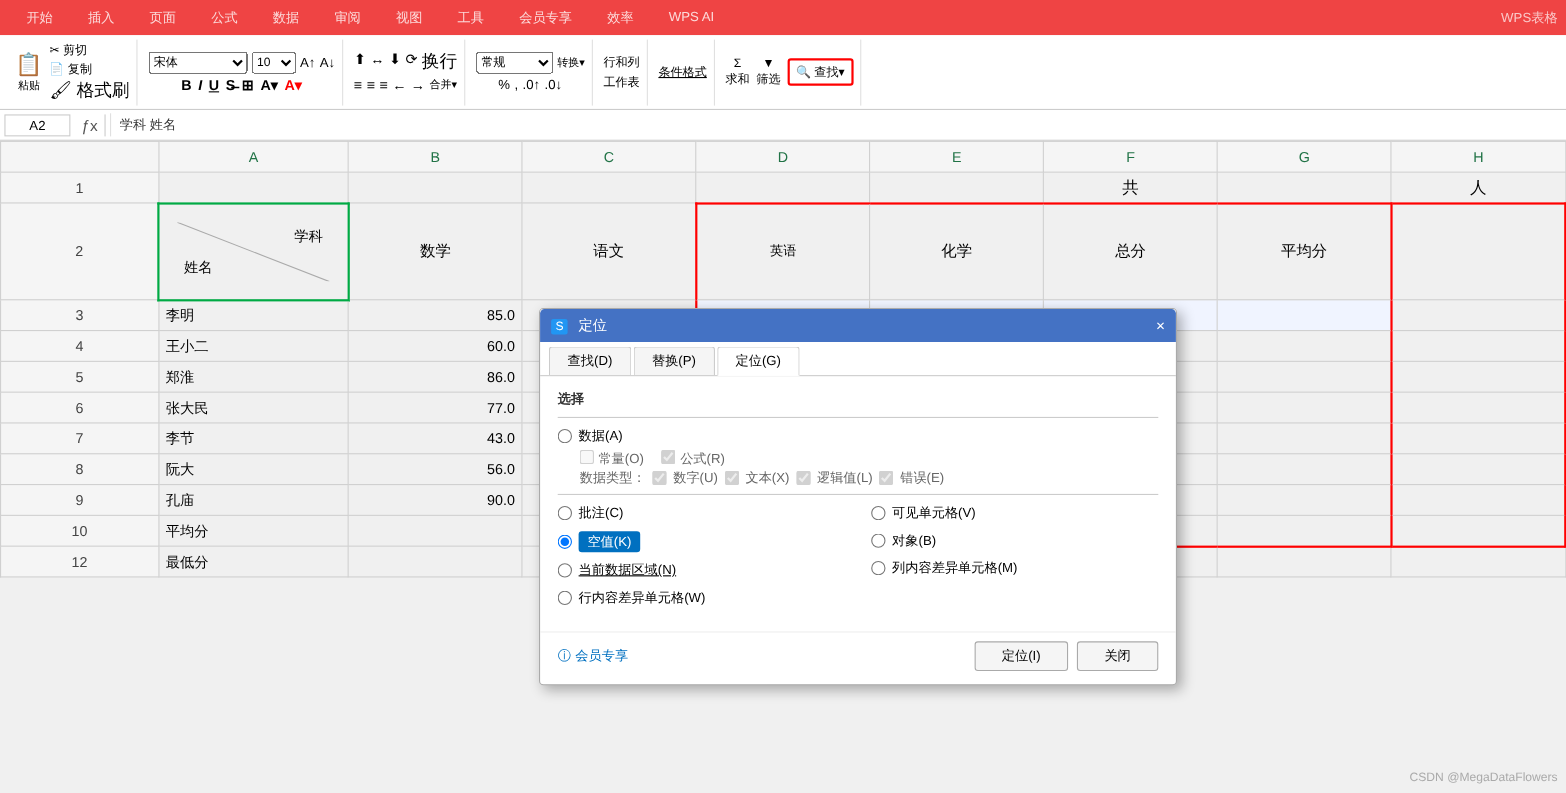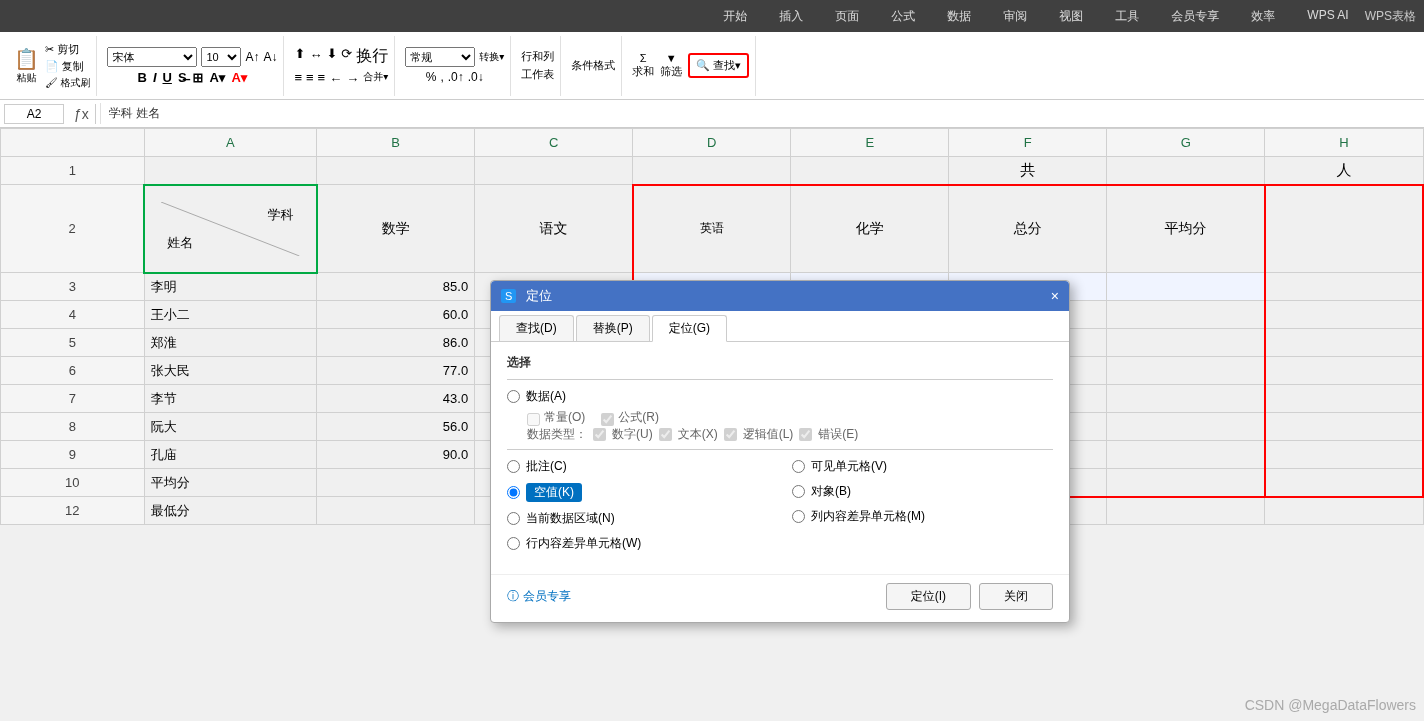--- a/index.html
+++ b/index.html
@@ -37,35 +37,35 @@
     .dialog-close { cursor: pointer; font-size: 14px; background: none; border: none; color: white; }
     .dialog-tabs { display: flex; border-bottom: 1px solid #ccc; padding: 4px 8px 0; gap: 0; }
     .dialog-tab { padding: 4px 16px; font-size: 12px; cursor: pointer; border: 1px solid #ccc; border-bottom: none; background: #f5f5f5; margin-right: 2px; border-radius: 3px 3px 0 0; }
     .dialog-tab.active { background: white; border-bottom: 1px solid white; margin-bottom: -1px; }
     .dialog-body { padding: 12px 16px; }
     .section-label { font-size: 12px; color: #333; margin-bottom: 8px; font-weight: bold; }
     .options-grid { display: grid; grid-template-columns: 1fr 1fr; gap: 4px 24px; }
     .radio-row { display: flex; align-items: center; gap: 6px; font-size: 12px; padding: 2px 0; }
     .radio-row input[type=radio] { cursor: pointer; }
     .sub-options { margin-left: 20px; font-size: 12px; color: #666; display: flex; gap: 16px; flex-wrap: wrap; }
-    .sub-option-item { display: flex; align-items: flex-end; gap: 4px; }
+    .sub-option-item { display: flex; align-items: flex-start; gap: 4px; }
     .dialog-footer { display: flex; justify-content: flex-end; gap: 8px; padding: 8px 16px 12px; border-top: 1px solid #eee; margin-top: 8px; }
     .dialog-btn { padding: 4px 24px; font-size: 12px; border: 1px solid #aaa; border-radius: 3px; cursor: pointer; background: #f5f5f5; }
     .dialog-btn.primary { background: #f5f5f5; }
     .divider-line { border: none; border-top: 1px solid #ccc; margin: 6px 0; }
     .options-row { display: flex; align-items: center; gap: 24px; margin: 2px 0; }
     .data-type-row { display: flex; align-items: center; gap: 6px; font-size: 12px; color: #666; margin-left: 20px; }
 
     
-    .titlebar { background: #404040; color: white; height: 32px; display: flex; align-items: center; justify-content: flex-end; padding: 0 8px; font-size: 12px; }
+    .titlebar { background: #ef4444; color: white; height: 32px; display: flex; align-items: center; justify-content: space-between; padding: 0 8px; font-size: 12px; }
     .titlebar-tabs { display: flex; gap: 0; }
     .ttab { padding: 6px 16px; cursor: pointer; font-size: 12px; color: rgba(255,255,255,0.8); }
 
     
-    .watermark { position: fixed; bottom: 8px; right: 8px; font-size: 14px; color: #aaa; z-index: 500; }
+    .watermark { position: fixed; bottom: 8px; right: 8px; font-size: 11px; color: #aaa; z-index: 500; }
   </style>
 </head>
 <body>
 
 <div class="titlebar">
   <div class="titlebar-tabs">
     <span class="ttab">开始</span>
     <span class="ttab">插入</span>
     <span class="ttab">页面</span>
     <span class="ttab">公式</span>
@@ -84,21 +84,21 @@
 
   <div class="ribbon-group" style="display:flex; flex-direction:column; align-items:center; gap:2px; padding:0 6px; border-right:1px solid #e0e0e0; height:60px; justify-content:center;">
     <div style="display:flex; align-items:center; gap:4px;">
       <div style="display:flex;flex-direction:column;align-items:center;font-size:10px;cursor:pointer;padding:2px;">
         <span style="font-size:20px;">📋</span>
         <span>粘贴</span>
       </div>
       <div style="display:flex;flex-direction:column;gap:2px;">
         <div style="font-size:11px;cursor:pointer;">✂ <span>剪切</span></div>
         <div style="font-size:11px;cursor:pointer;">📄 <span>复制</span></div>
-        <div style="font-size:10px;cursor:pointer;">🖌 <span>格式刷</span></div>
+        <div style="font-size:16px;cursor:pointer;">🖌 <span>格式刷</span></div>
       </div>
     </div>
   </div>
 
   <div class="ribbon-group" style="display:flex;flex-direction:column;gap:3px;padding:0 6px;border-right:1px solid #e0e0e0;height:60px;justify-content:center;">
     <div style="display:flex;align-items:center;gap:4px;">
       <select style="width:90px;font-size:11px;height:20px;">
         <option>宋体</option>
       </select>
       <select style="width:40px;font-size:11px;height:20px;">
@@ -147,21 +147,21 @@
       <span style="cursor:pointer;">.0↑</span>
       <span style="cursor:pointer;">.0↓</span>
     </div>
   </div>
 
   <div class="ribbon-group" style="display:flex;flex-direction:column;gap:3px;padding:0 6px;border-right:1px solid #e0e0e0;height:60px;justify-content:center;">
     <div style="cursor:pointer;font-size:11px;">行和列</div>
     <div style="cursor:pointer;font-size:11px;">工作表</div>
   </div>
 
-  <div class="ribbon-group" style="display:flex;flex-direction:column;gap:3px;padding:0 6px;border-right:1px solid #e0e0e0;height:60px;justify-content:center;">
+  <div class="ribbon-group" style="display:flex;flex-direction:column;gap:3px;padding:0 6px;border-right:1px solid #e0e0e0;height:60px;justify-content:center;text-decoration:underline;">
     <div style="cursor:pointer;font-size:11px;">条件格式</div>
   </div>
 
   <div class="ribbon-group" style="display:flex;gap:6px;padding:0 6px;height:60px;align-items:center;">
     <div style="cursor:pointer;font-size:11px;text-align:center;">Σ<br><span>求和</span></div>
     <div style="cursor:pointer;font-size:11px;text-align:center;">▼<br><span>筛选</span></div>
     <div style="cursor:pointer;font-size:11px;text-align:center;border:2px solid red;padding:3px 6px;border-radius:3px;">🔍 <span>查找</span>▾</div>
   </div>
 </div>
 
@@ -385,21 +385,21 @@
 
         <div>
           <div class="radio-row">
             <input type="radio" name="locate-option" id="r-comment" style="">
             <label for="r-comment">批注(C)</label>
           </div>
           <div class="radio-row" style="margin-top:4px;">
             <input type="radio" name="locate-option" id="r-blank" checked="" style="">
             <label for="r-blank" style="background:#0070c0;color:white;padding:1px 8px;border-radius:3px;text-align:right;">空值(K)</label>
           </div>
-          <div class="radio-row" style="margin-top:4px;">
+          <div class="radio-row" style="margin-top:4px;text-decoration:underline;">
             <input type="radio" name="locate-option" id="r-region" style="">
             <label for="r-region">当前数据区域(N)</label>
           </div>
           <div class="radio-row" style="margin-top:4px;">
             <input type="radio" name="locate-option" id="r-rowdiff" style="">
             <label for="r-rowdiff">行内容差异单元格(W)</label>
           </div>
         </div>
 
         <div>

